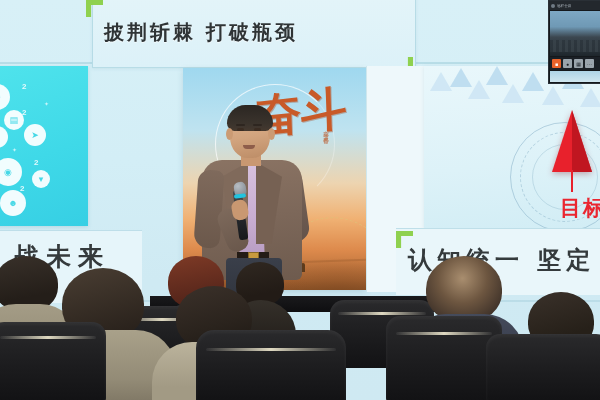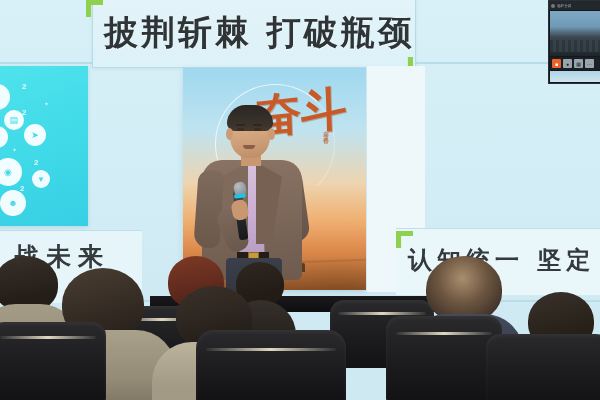--- a/index.html
+++ b/index.html
@@ -41,23 +41,23 @@
     left: 92px; top: -4px;
     width: 322px; height: 70px;
     background: linear-gradient(180deg,#e3f4f9 0%, #dcf1f8 100%);
     border: 1px solid rgba(150,200,215,0.55);
     box-shadow: 0 1px 3px rgba(90,140,160,0.12);
   }
   .banner-text {
     position: absolute;
     left: 104px; top: 6px;
     width: 300px;
-    text-align: right;
+    text-align: left;
     font-family: "DejaVu Sans", sans-serif;
-    font-size: 34px;
+    font-size: 20px;
     font-weight: 700;
     letter-spacing: 3px;
     color: #2f3436;
     line-height: 52px;
     text-shadow: 0 1px 1px rgba(255,255,255,0.7);
     white-space: nowrap;
   }
 
   
   .corner {
@@ -585,20 +585,38 @@
     <div class="pc-ring"></div>
     <div class="pc-calli">奋斗</div>
     <div class="pc-vtext">奋斗者 正青春</div>
     <div class="pc-dunes"></div>
     <div class="pc-ridge"></div>
     <div class="pc-arc"></div>
     <div class="pc-walker"></div>
   </div>
   <div class="center-right-wall"></div>
 
+  <div class="poster-right">
+    <div class="pr-tri lt" style="left:6px;  top:6px;"></div>
+    <div class="pr-tri" style="left:26px; top:2px;"></div>
+    <div class="pr-tri lt" style="left:44px; top:14px;"></div>
+    <div class="pr-tri" style="left:62px; top:0px;"></div>
+    <div class="pr-tri lt" style="left:78px; top:18px;"></div>
+    <div class="pr-tri" style="left:98px; top:6px;"></div>
+    <div class="pr-tri lt" style="left:118px;top:20px;"></div>
+    <div class="pr-tri" style="left:138px;top:4px;"></div>
+    <div class="pr-tri lt" style="left:156px;top:22px;"></div>
+    <div class="pr-dial"></div>
+    <div class="pr-dial2"></div>
+    <div class="pr-dial3"></div>
+    <div class="pr-pyramid"></div>
+    <div class="pr-pyramid-face"></div>
+    <div class="pr-needle"></div>
+    <div class="pr-redtext">目标</div>
+  </div>
 
   <div class="right-board"></div>
   <div class="corner tr2"></div>
   <div class="right-slogan">认知统一 坚定</div>
 
   <div class="vc-panel">
     <div class="vc-titlebar">
       <div class="vc-title-dot"></div>
       <div class="vc-title-text">远程会议</div>
     </div>

